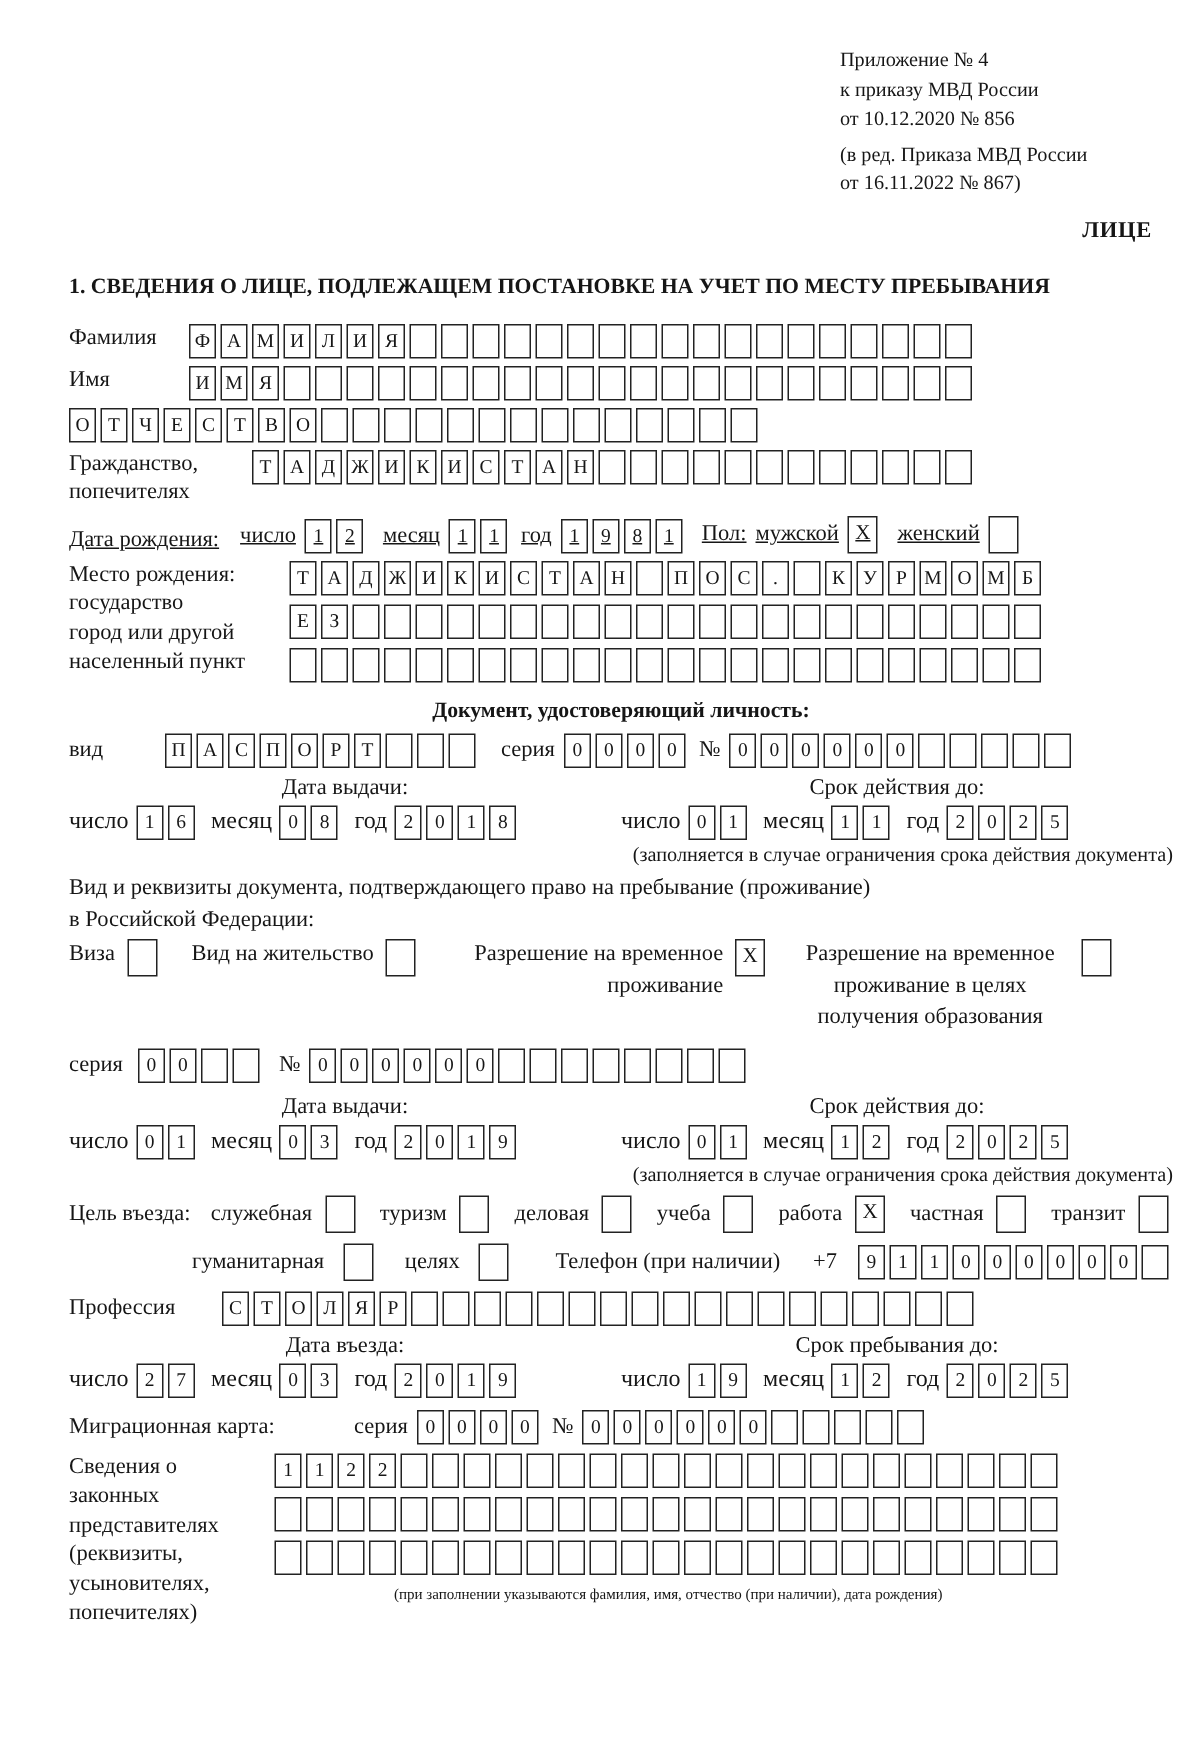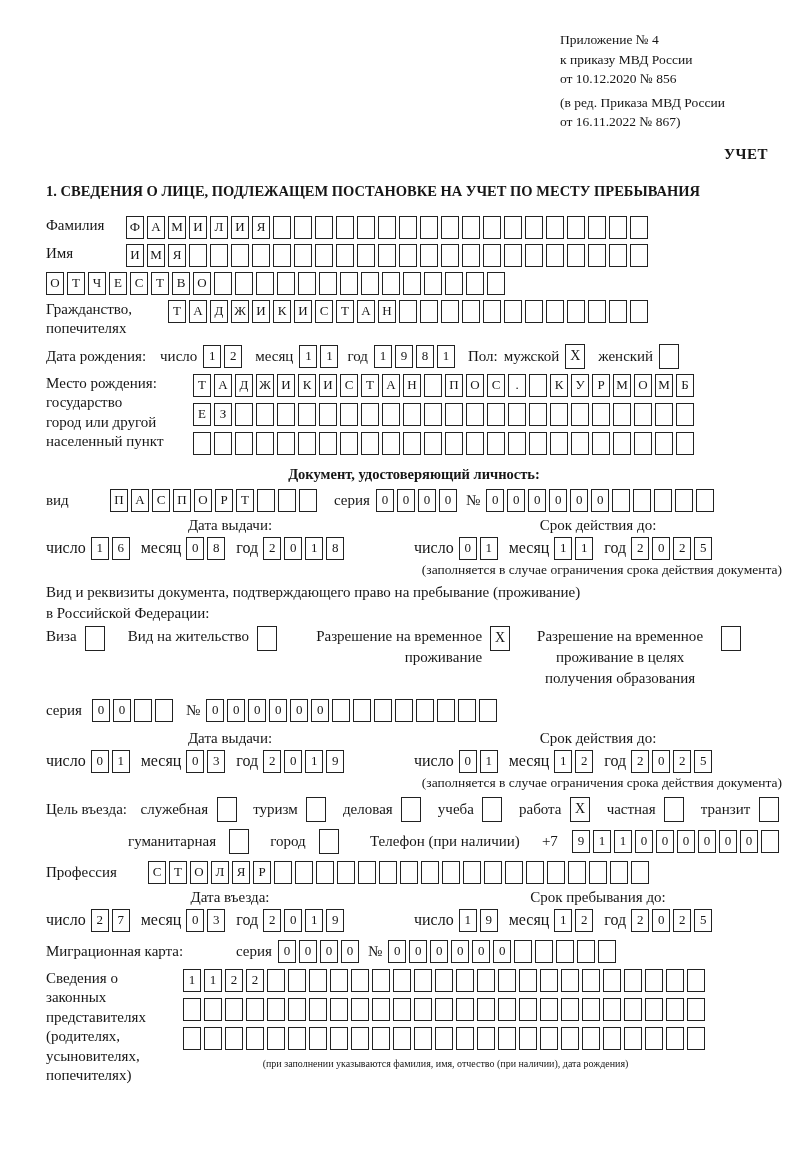--- a/index.html
+++ b/index.html
@@ -62,21 +62,21 @@
 
   <div class="hdr">
     <div>Приложение № 4</div>
     <div>к приказу МВД России</div>
     <div>от 10.12.2020 № 856</div>
     <div class="gap"></div>
     <div>(в ред. Приказа МВД России</div>
     <div>от 16.11.2022 № 867)</div>
   </div>
 
-  <div class="forma">УЧЕТ</div>
+  <div class="forma">ЛИЦЕ</div>
 
 
   <div class="sec-head">1. СВЕДЕНИЯ О ЛИЦЕ, ПОДЛЕЖАЩЕМ ПОСТАНОВКЕ НА УЧЕТ ПО МЕСТУ ПРЕБЫВАНИЯ</div>
 
   <div class="frow">
     <span class="flabel w80">Фамилия</span>
     <span class="cells">
         <span class="cell">Ф</span>
         <span class="cell">А</span>
         <span class="cell">М</span>
@@ -188,21 +188,21 @@
         <span class="cell"></span>
         <span class="cell"></span>
         <span class="cell"></span>
         <span class="cell"></span>
         <span class="cell"></span>
         <span class="cell"></span>
         <span class="cell"></span>
       </span>
   </div>
 
-  <div class="frow" style="align-items:center;margin-top:4px;">
+  <div class="frow" style="align-items:flex-end;margin-top:4px;text-decoration:underline;">
     <span>Дата рождения:</span>
     <span class="inl ml14">
       <span class="mr6">число</span>
       <span class="cells">
           <span class="cell">1</span>
           <span class="cell">2</span>
         </span>
     </span>
     <span class="inl ml10">
       <span class="mr6">месяц</span>
@@ -544,21 +544,21 @@
     <span class="cells cb">
         <span class="cell"></span>
       </span>
   </div>
 
   <div class="purposes" style="margin-left:82px;">
     <span class="plabel" style="margin-left:0;">гуманитарная</span>
     <span class="cells cb">
         <span class="cell"></span>
       </span>
-    <span class="plabel ml10">город</span>
+    <span class="plabel ml10">целях</span>
     <span class="cells cb">
         <span class="cell"></span>
       </span>
     <span class="ml20">Телефон (при наличии)</span>
     <span class="ml14 mr6">+7</span>
     <span class="cells">
         <span class="cell">9</span>
         <span class="cell">1</span>
         <span class="cell">1</span>
         <span class="cell">0</span>
@@ -671,21 +671,21 @@
         <span class="cell"></span>
         <span class="cell"></span>
       </span>
   </div>
 
   <div class="frow" style="margin-top:6px;">
     <span class="flabel w137">
       <span>Сведения о</span><br>
       <span>законных</span><br>
       <span>представителях</span><br>
-      <span>(родителях,</span><br>
+      <span>(реквизиты,</span><br>
       <span>усыновителях,</span><br>
       <span>попечителях)</span>
     </span>
     <span>
       <span class="stack" style="display:block;">
         <span class="cells" style="display:flex">
             <span class="cell">1</span>
             <span class="cell">1</span>
             <span class="cell">2</span>
             <span class="cell">2</span>

